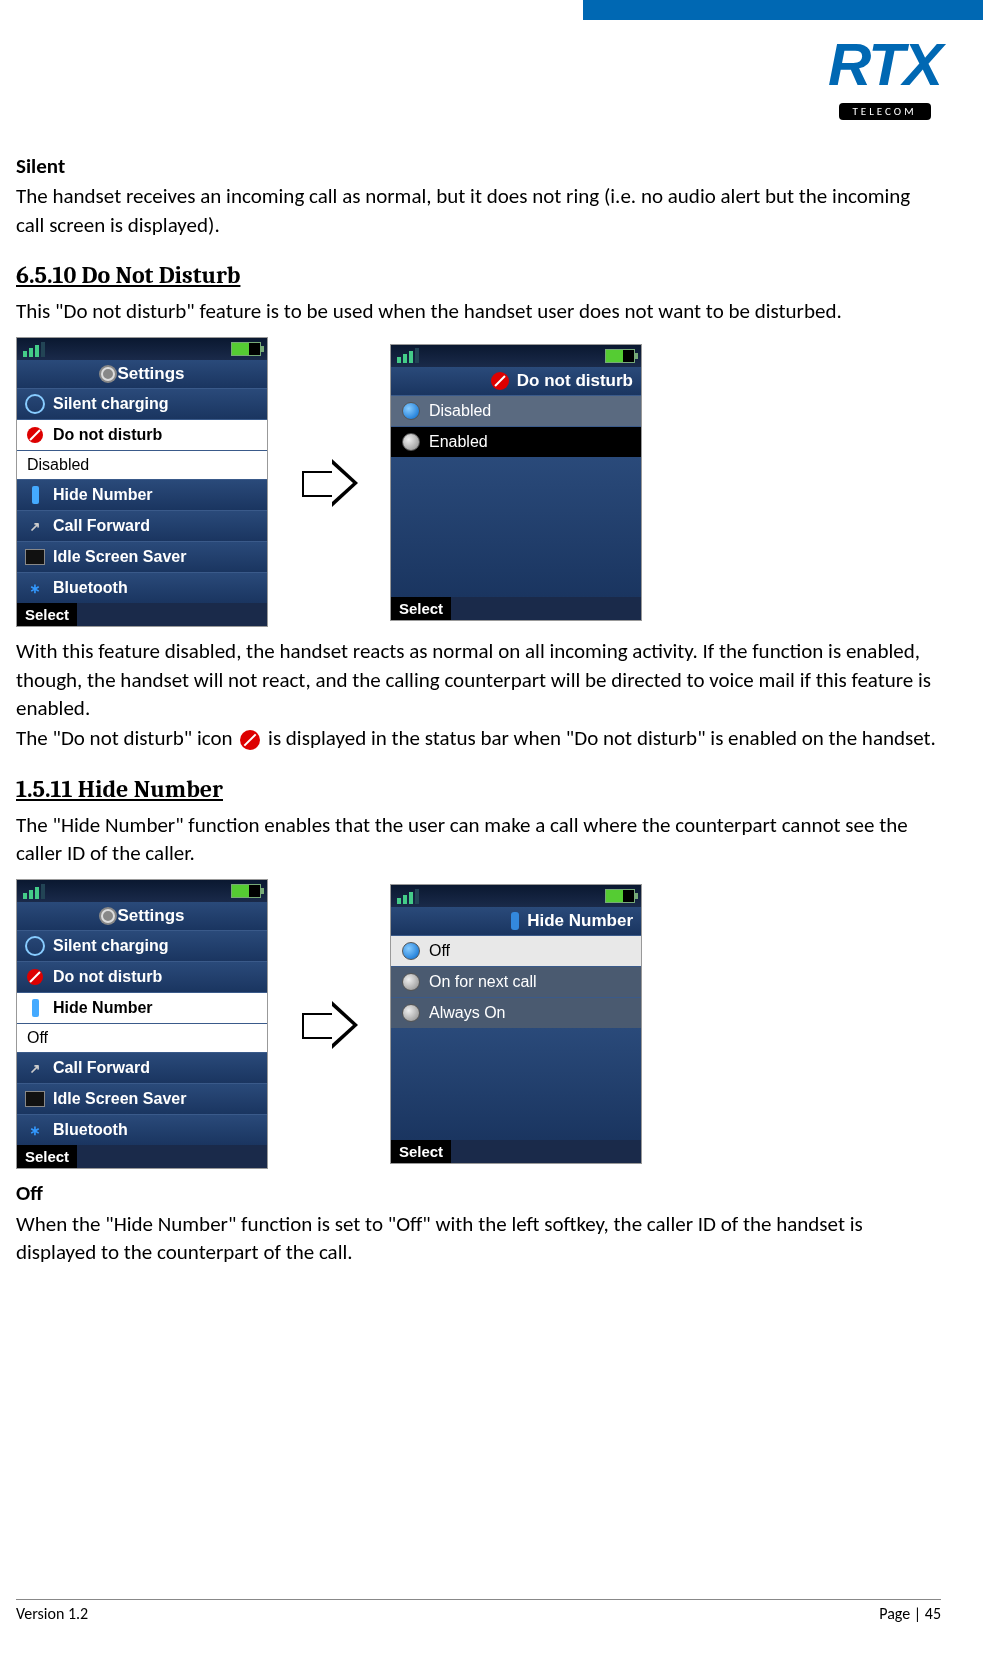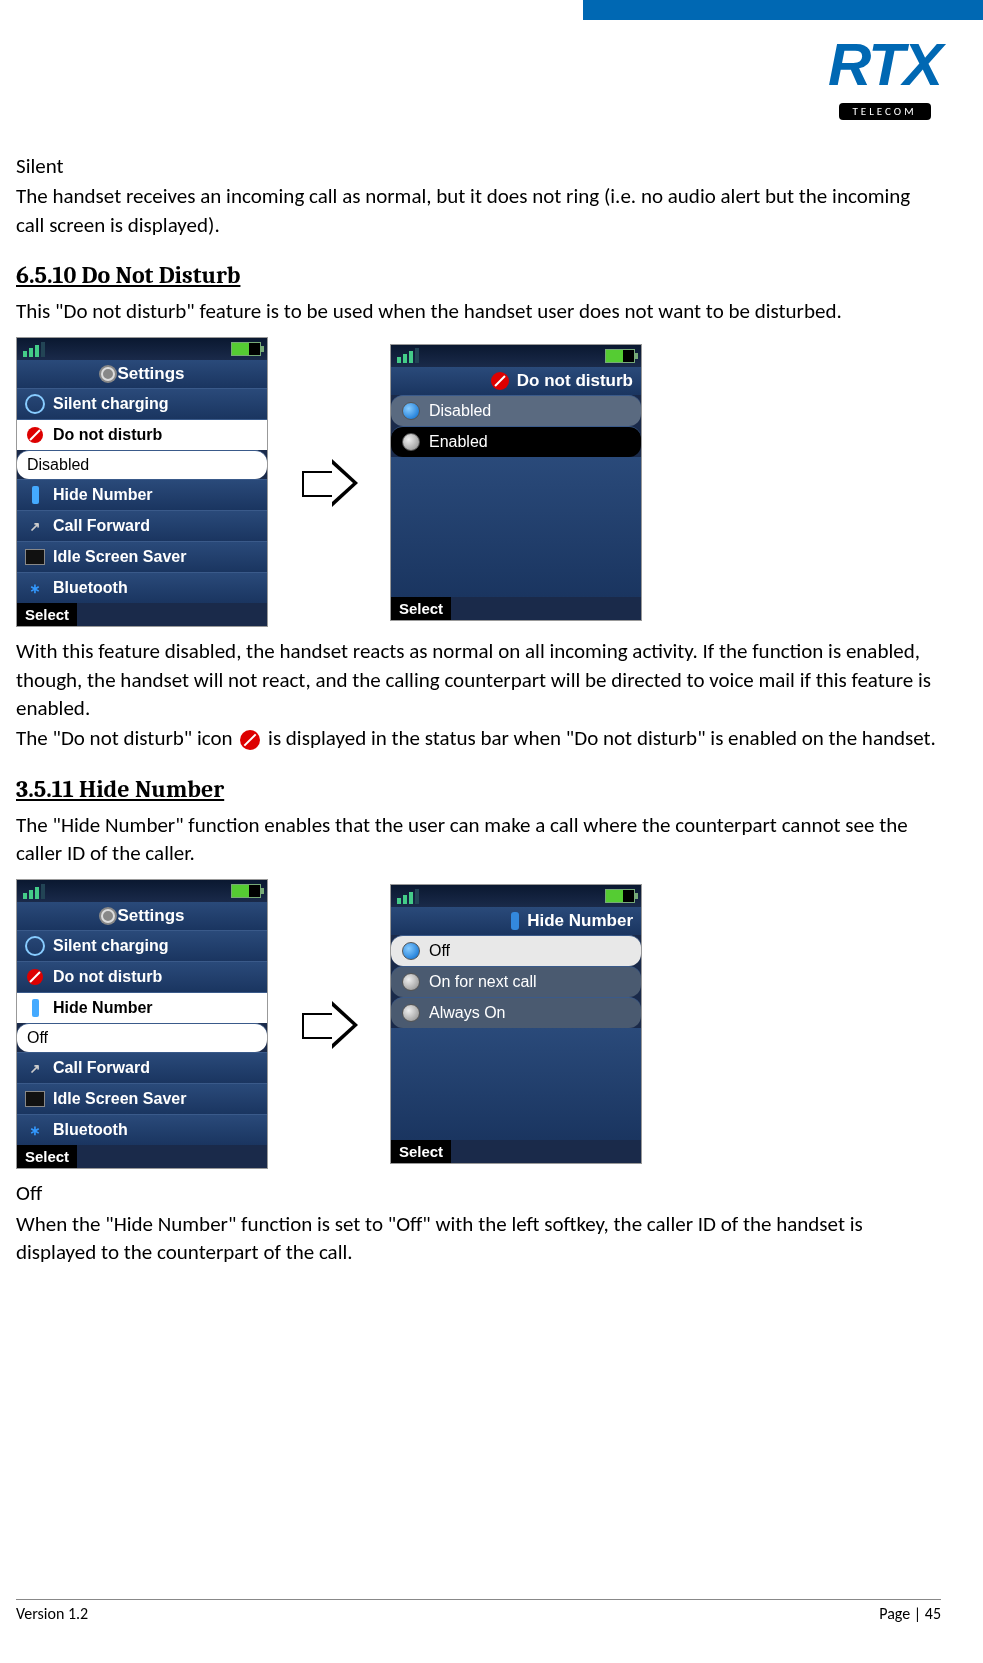--- a/index.html
+++ b/index.html
@@ -42,21 +42,21 @@
     padding: 2px 14px;
     border-radius: 4px;
     margin-top: -4px;
   }
   .content {
     position: absolute;
     top: 152px;
     left: 16px;
     right: 42px;
   }
-  .bold { font-weight: 400; }
+  .bold { font-weight: 700; }
   p { margin: 0 0 2px 0; line-height: 1.35; }
   h3 {
     font-family: Cambria, Georgia, serif;
     font-weight: 700;
     font-size: 24px;
     margin: 22px 0 8px 0;
     text-decoration: underline;
   }
   .fig-row {
     display: flex;
@@ -153,21 +153,20 @@
     padding:5px 8px;
     background: linear-gradient(#2a4a7a, #1a3560);
     border-top:1px solid #3a5a8a;
     font-weight:700;
     text-align:right;
   }
   .row.sub {
     background:#5a6a80;
     font-weight:400;
     padding-left:10px;
-    border-radius:12px;
   }
   .row.sel { background:#fff; color:#000; }
   .row .ric { width:20px;height:20px;display:flex;align-items:center;justify-content:center;font-size:13px; }
   .r-clock{color:#8cf;border:2px solid #8cf;border-radius:50%;width:16px;height:16px}
   .r-dnd{background:#d00;border-radius:50%;width:16px;height:16px;position:relative}
   .r-dnd::after{content:"";position:absolute;left:1px;top:7px;width:14px;height:2px;background:#fff;transform:rotate(-45deg)}
   .r-info{background:#4af;width:7px;height:18px;border-radius:2px}
   .r-fwd{color:#ccc}
   .r-scr{background:#111;width:18px;height:14px;border:1px solid #888}
   .r-bt{color:#39f;font-weight:900}
@@ -310,21 +309,21 @@
       <div class="body-area"></div>
       <div class="softkey">Select</div>
     </div>
   </div>
 
   <p>With this feature disabled, the handset reacts as normal on all incoming activity. If the function is enabled, though, the handset will not react, and the calling counterpart will be directed to voice mail if this feature is enabled.</p>
   <p>
     <span>The "Do not disturb" icon </span><span class="inline-icon"></span><span> is displayed in the status bar when "Do not disturb" is enabled on the handset.</span>
   </p>
 
-  <h3>3.5.11 Hide Number</h3>
+  <h3>1.5.11 Hide Number</h3>
   <p>The "Hide Number" function enables that the user can make a call where the counterpart cannot see the caller ID of the caller.</p>
 
   <div class="fig-row">
 
     <div class="phone">
       <div class="status">
         <div class="sig">
             <span></span>
             <span></span>
             <span></span>

